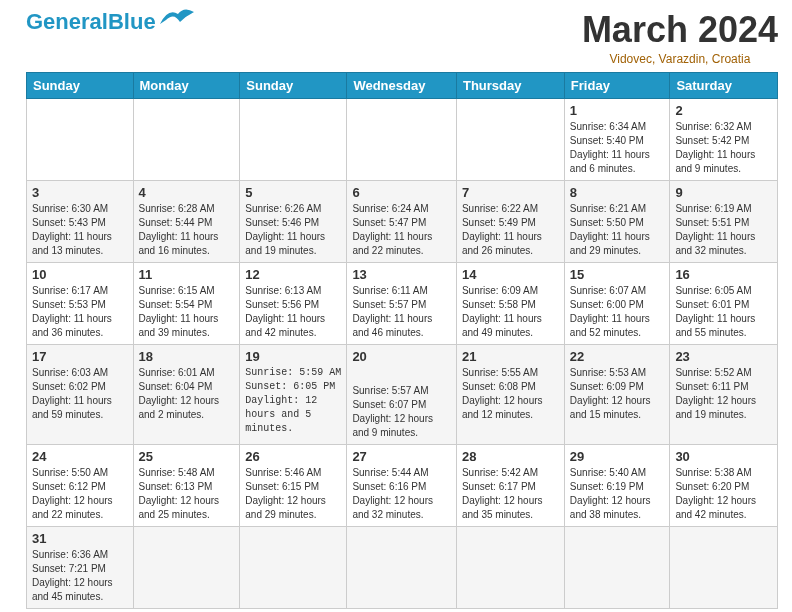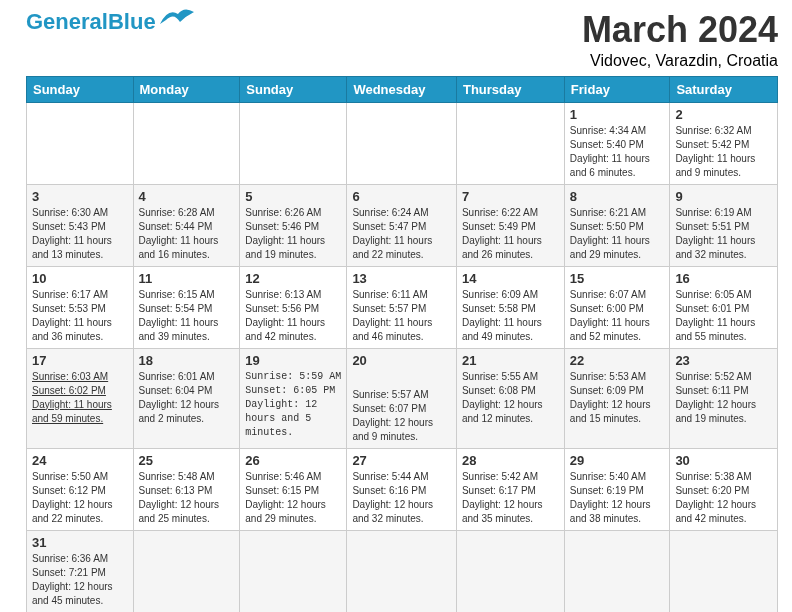--- a/index.html
+++ b/index.html
@@ -38,23 +38,24 @@
     .title-block {
       text-align: right;
     }
     .month-title {
       font-size: 36px;
       font-weight: bold;
       color: #333;
       line-height: 1.1;
     }
     .location {
-      font-size: 16px;
-      color: #000000;
+      font-size: 12px;
+      color: #a16207;
       margin-top: 2px;
+      text-align: center;
     }
     
     .cal-table {
       width: 100%;
       border-collapse: collapse;
       border: 1px solid #ccc;
     }
     .cal-table thead tr th {
       background: #2196c4;
       color: #fff;
@@ -136,21 +137,21 @@
     </thead>
     <tbody id="cal-body">
     <tr>
           <td class="empty"></td>
           <td class="empty"></td>
           <td class="empty"></td>
           <td class="empty"></td>
           <td class="empty"></td>
           <td>
             <span class="day-num">1</span>
-            <div class="day-info" style="white-space: pre-line;">Sunrise: 4:34 AM
+            <div class="day-info" style="white-space: pre-line;">Sunrise: 6:34 AM
 Sunset: 5:40 PM
 Daylight: 11 hours and 6 minutes.</div>
           </td>
           <td>
             <span class="day-num">2</span>
             <div class="day-info" style="white-space: pre-line;">Sunrise: 6:32 AM
 Sunset: 5:42 PM
 Daylight: 11 hours and 9 minutes.</div>
           </td>
         </tr>
@@ -238,21 +239,21 @@
           <td>
             <span class="day-num">16</span>
             <div class="day-info" style="white-space: pre-line;">Sunrise: 6:05 AM
 Sunset: 6:01 PM
 Daylight: 11 hours and 55 minutes.</div>
           </td>
         </tr>
         <tr>
           <td>
             <span class="day-num">17</span>
-            <div class="day-info" style="white-space: pre-line; text-decoration: underline;">Sunrise: 6:03 AM
+            <div class="day-info" style="white-space: pre-line;">Sunrise: 6:03 AM
 Sunset: 6:02 PM
 Daylight: 11 hours and 59 minutes.</div>
           </td>
           <td>
             <span class="day-num">18</span>
             <div class="day-info" style="white-space: pre-line;">Sunrise: 6:01 AM
 Sunset: 6:04 PM
 Daylight: 12 hours and 2 minutes.</div>
           </td>
           <td>

